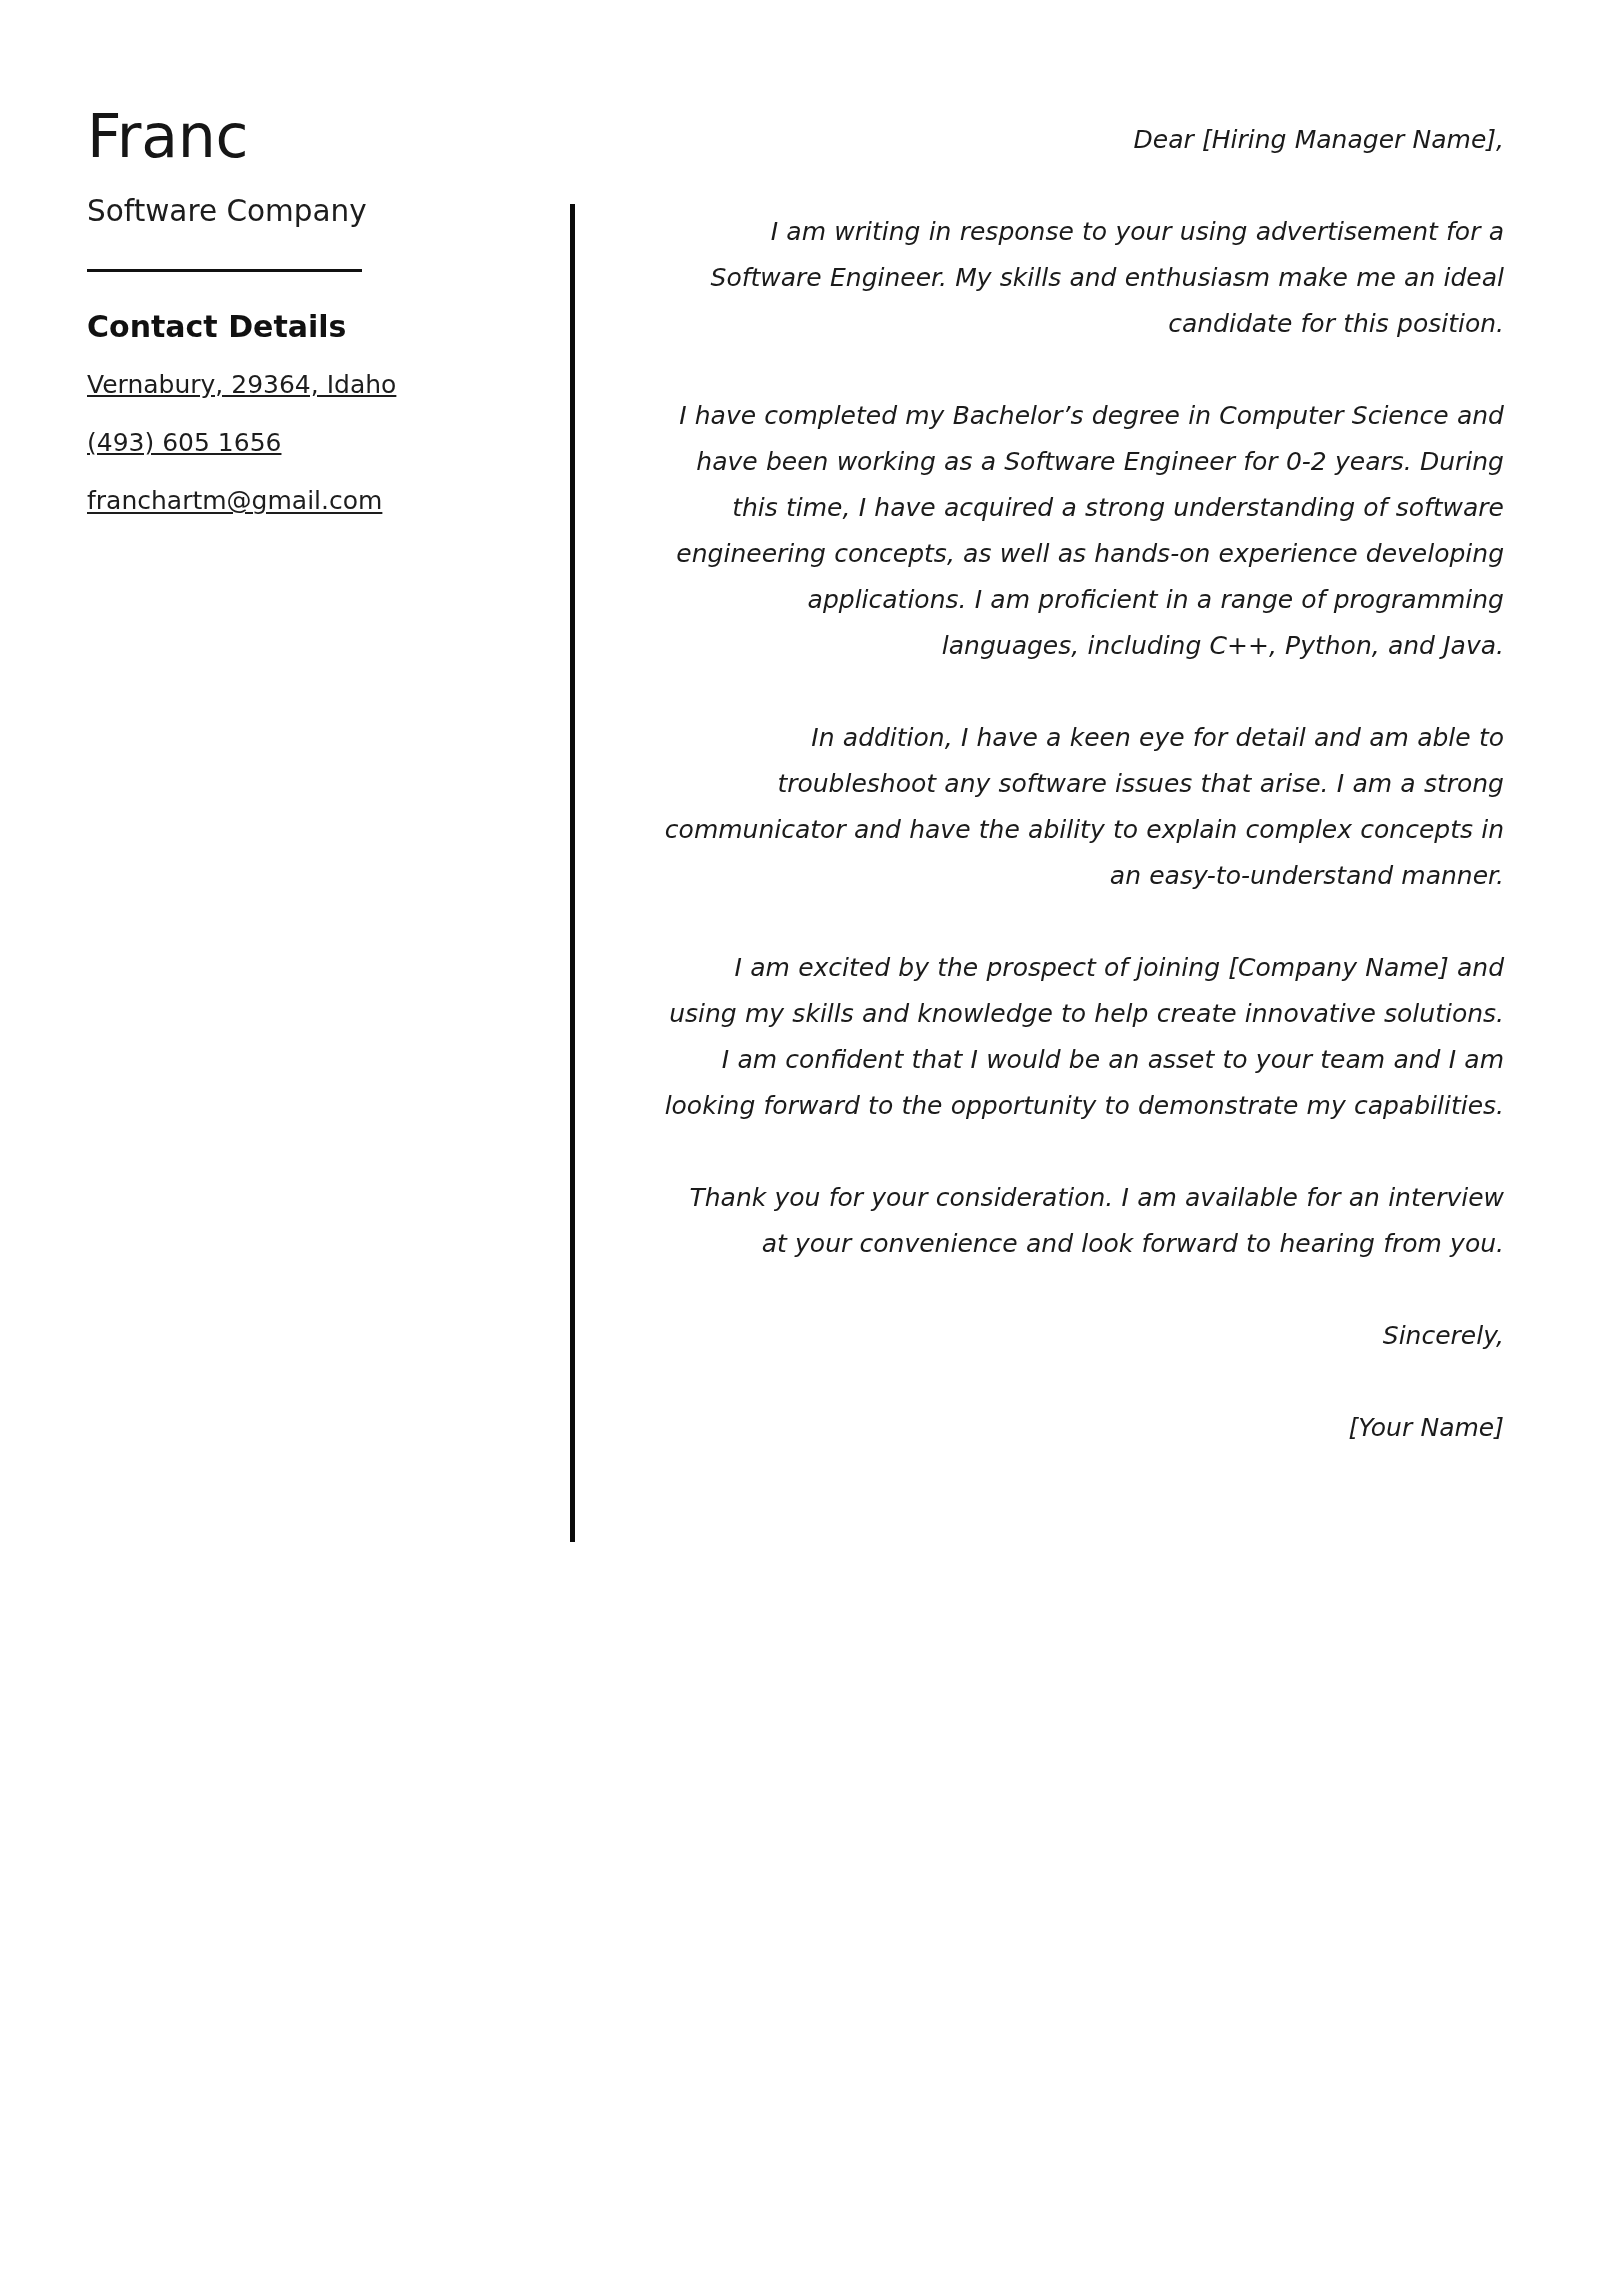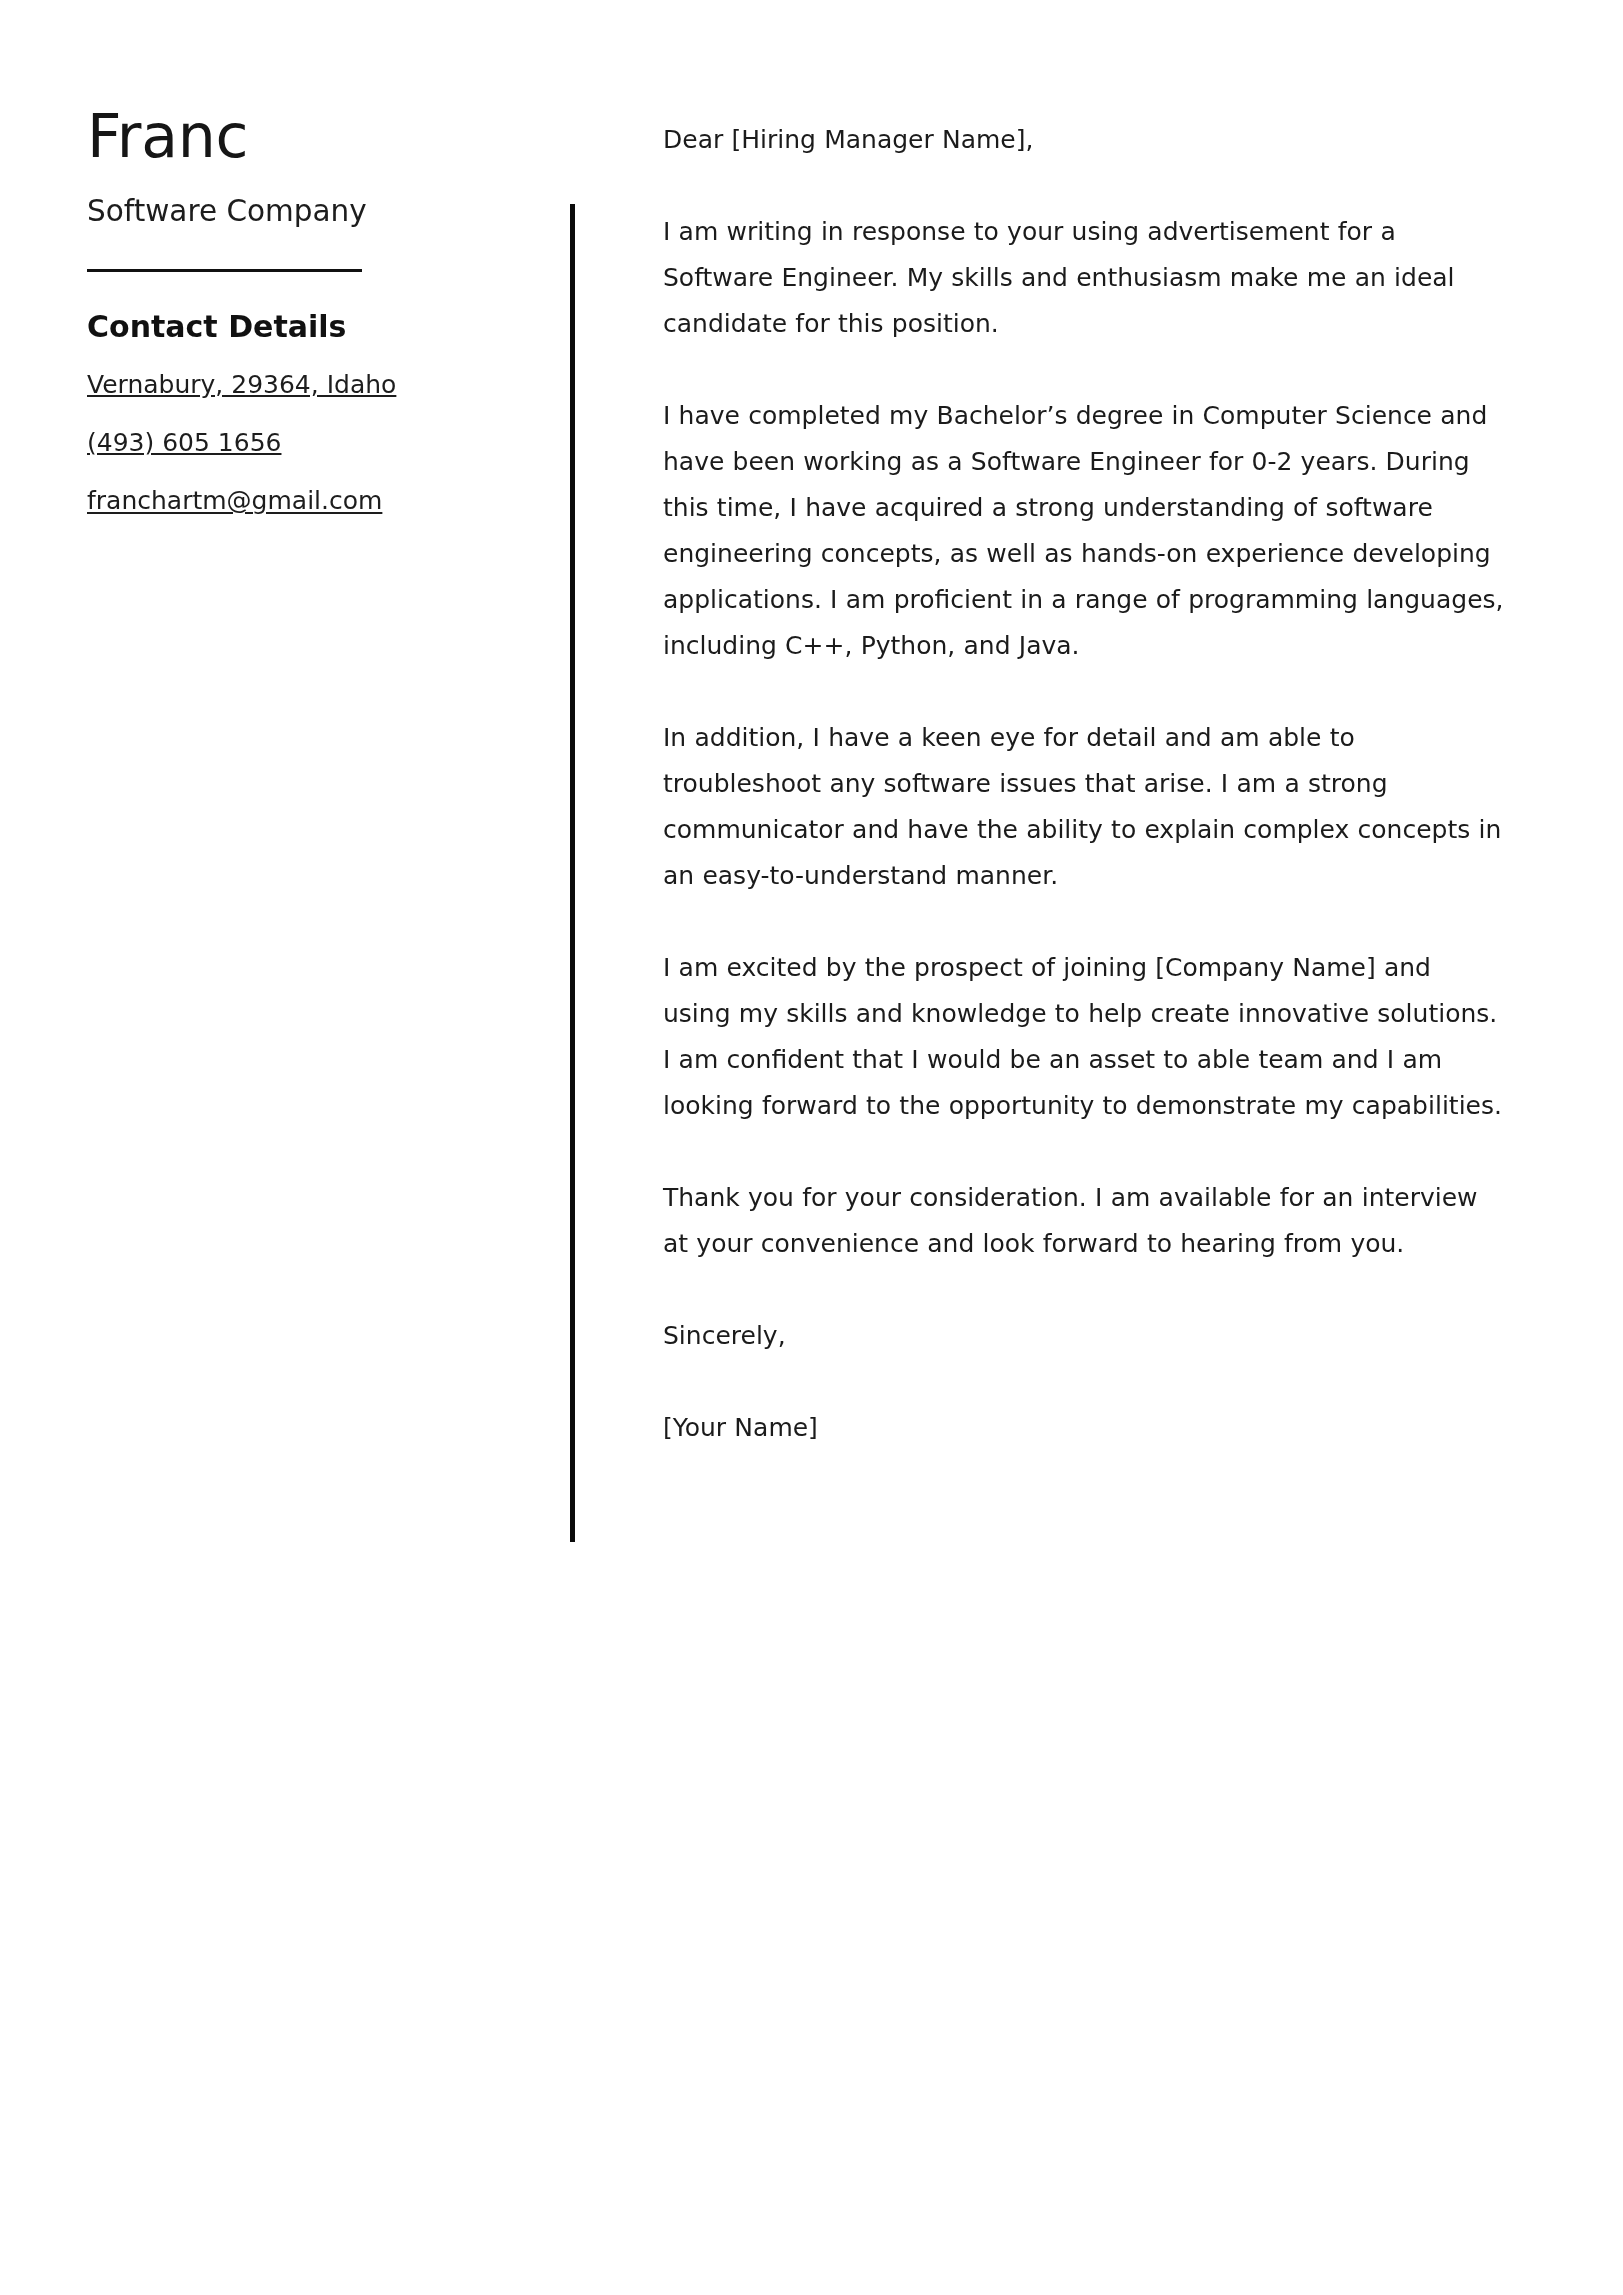--- a/index.html
+++ b/index.html
@@ -113,22 +113,23 @@
     top: 117px;
     width: 841px;
   }
 
   .para {
     font-size: 25px;
     line-height: 46px;
     font-weight: 400;
     color: #1b1b1b;
     margin: 0 0 46px 0;
-    text-align: left;
+    text-align: right;
     word-spacing: 0.3px;
+    font-style: italic;
   }
   .para.last {
     margin-bottom: 0;
   }
 </style>
 </head>
 <body>
 
 <div id="page">
 
@@ -157,21 +158,21 @@
   <div id="letter">
 
     <p class="para">Dear [Hiring Manager Name],</p>
 
     <p class="para">I am writing in response to your using advertisement for a Software Engineer. My skills and enthusiasm make me an ideal candidate for this position.</p>
 
     <p class="para">I have completed my Bachelor’s degree in Computer Science and have been working as a Software Engineer for 0-2 years. During this time, I have acquired a strong understanding of software engineering concepts, as well as hands-on experience developing applications. I am proficient in a range of programming languages, including C++, Python, and Java.</p>
 
     <p class="para">In addition, I have a keen eye for detail and am able to troubleshoot any software issues that arise. I am a strong communicator and have the ability to explain complex concepts in an easy-to-understand manner.</p>
 
-    <p class="para">I am excited by the prospect of joining [Company Name] and using my skills and knowledge to help create innovative solutions. I am confident that I would be an asset to able team and I am looking forward to the opportunity to demonstrate my capabilities.</p>
+    <p class="para">I am excited by the prospect of joining [Company Name] and using my skills and knowledge to help create innovative solutions. I am confident that I would be an asset to your team and I am looking forward to the opportunity to demonstrate my capabilities.</p>
 
     <p class="para">Thank you for your consideration. I am available for an interview at your convenience and look forward to hearing from you.</p>
 
     <p class="para">Sincerely,</p>
 
     <p class="para last">[Your Name]</p>
 
   </div>
 
 </div>

